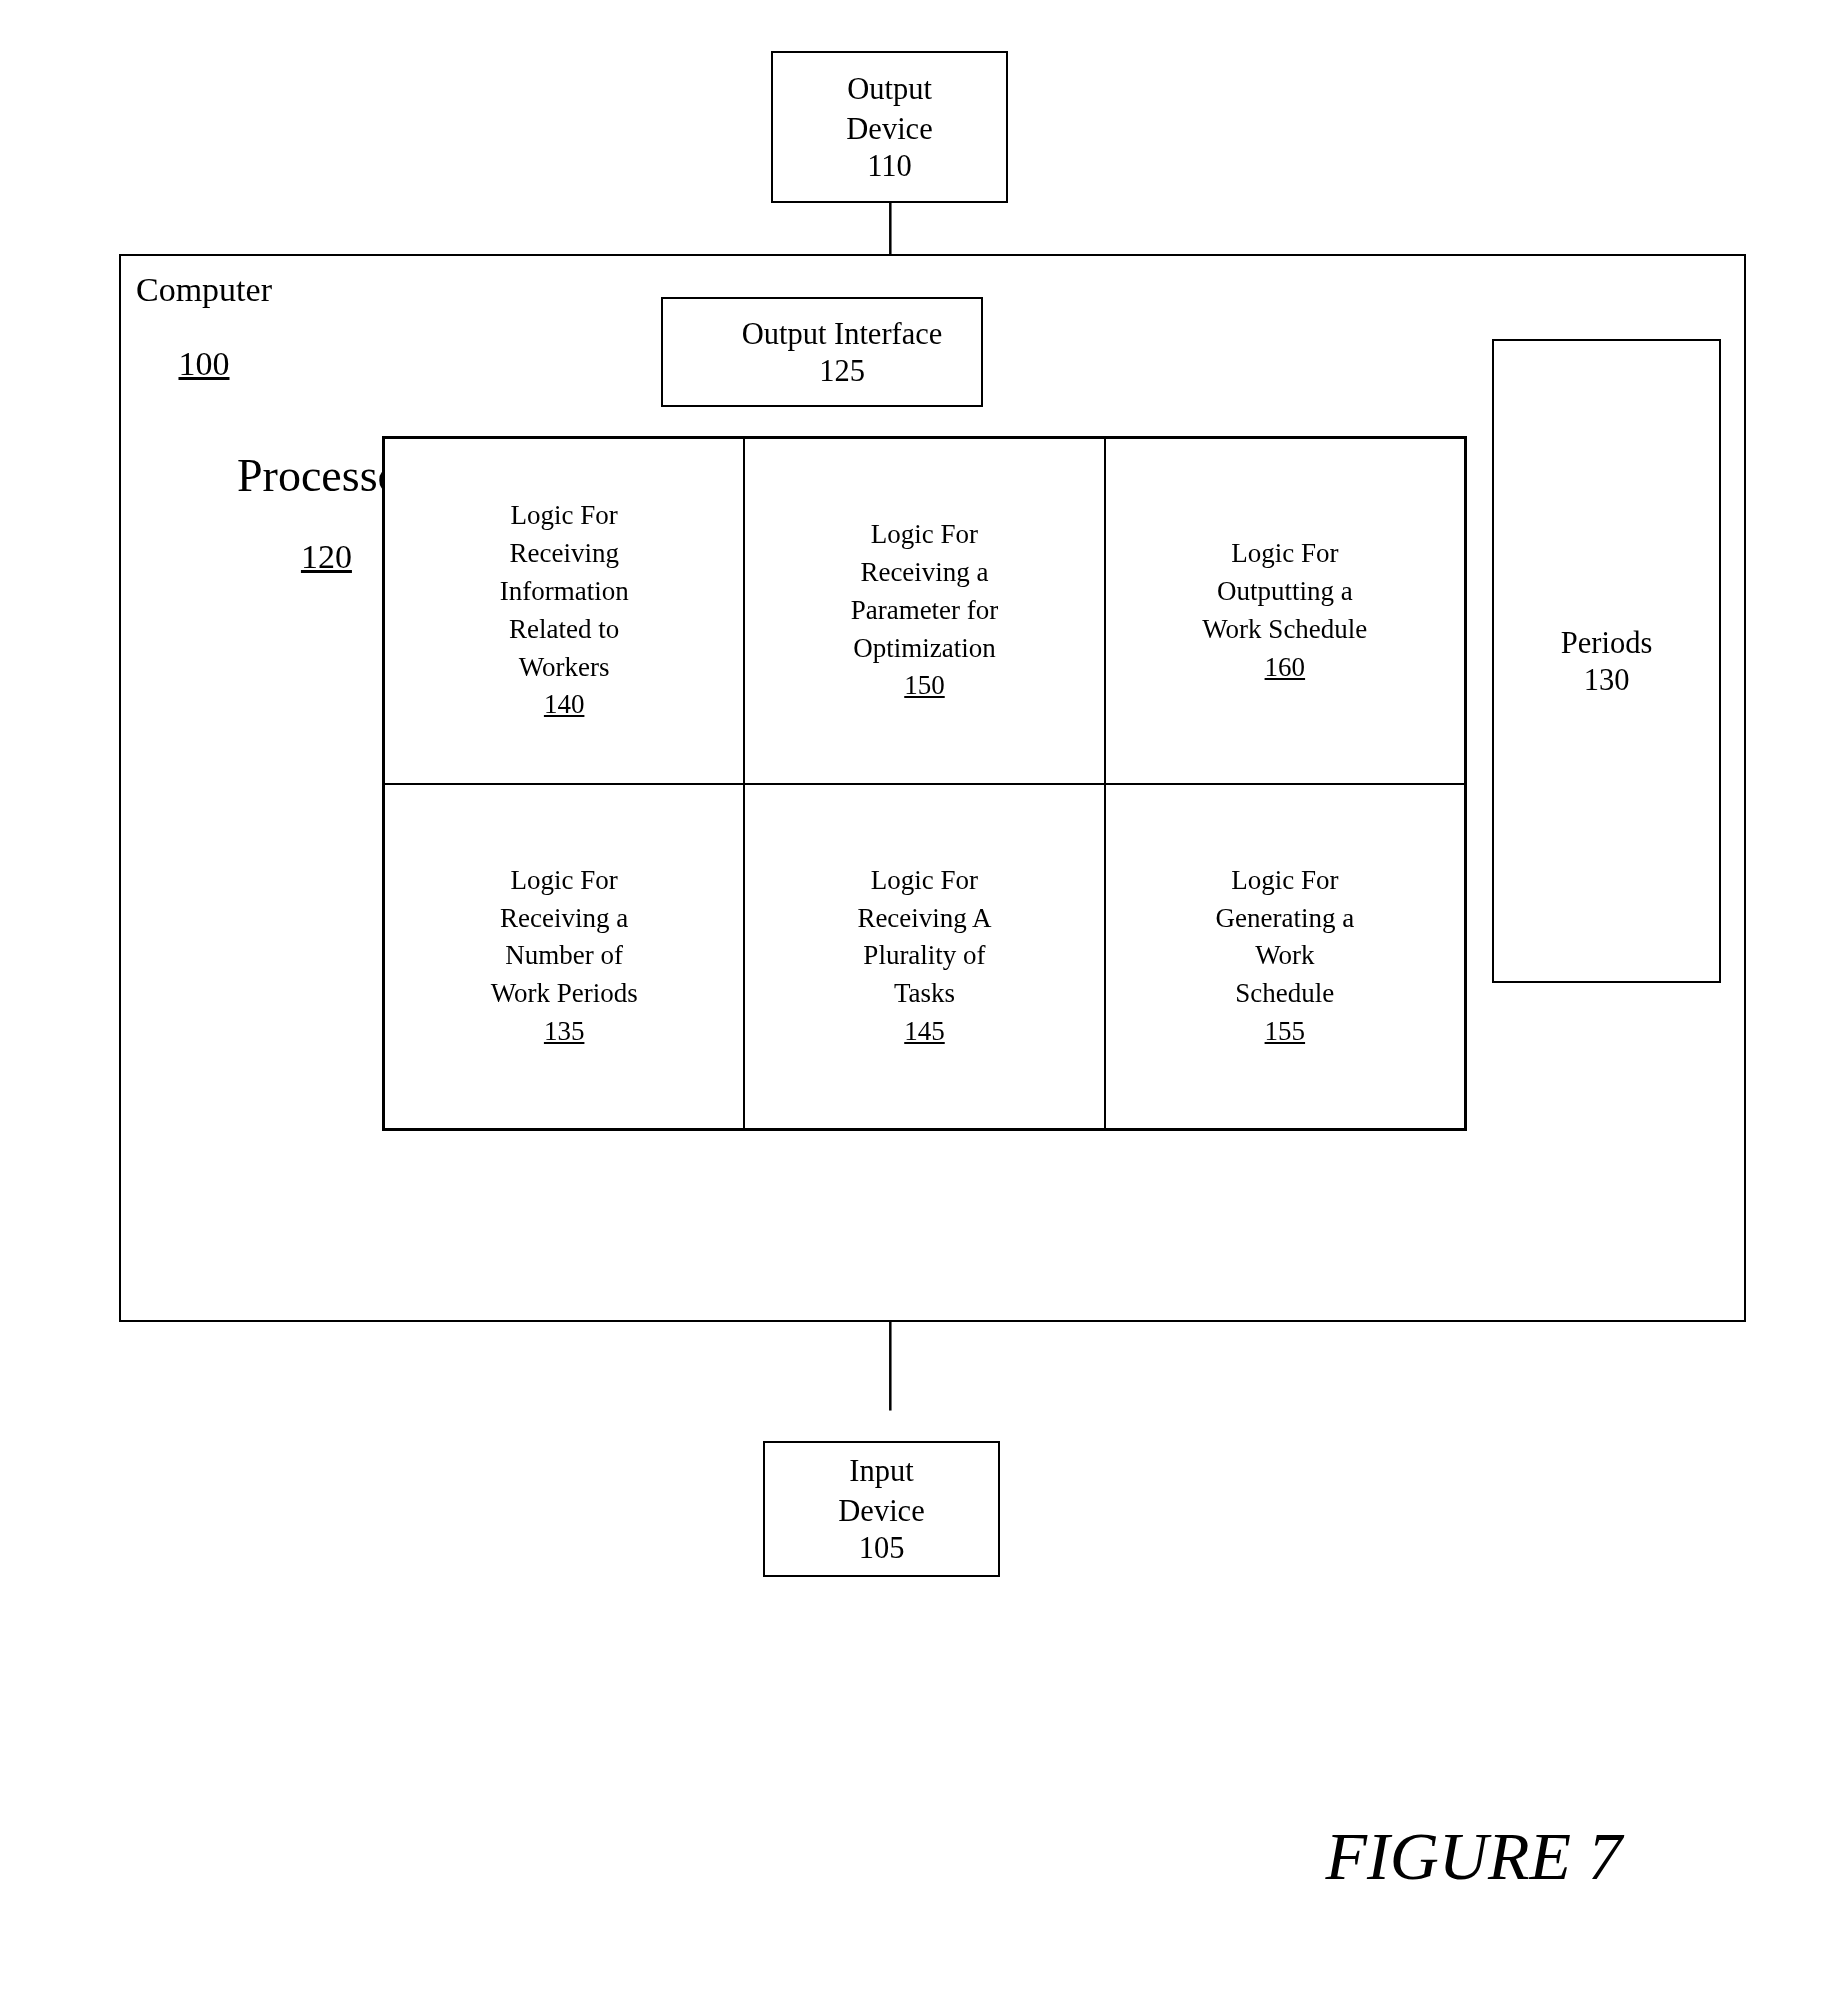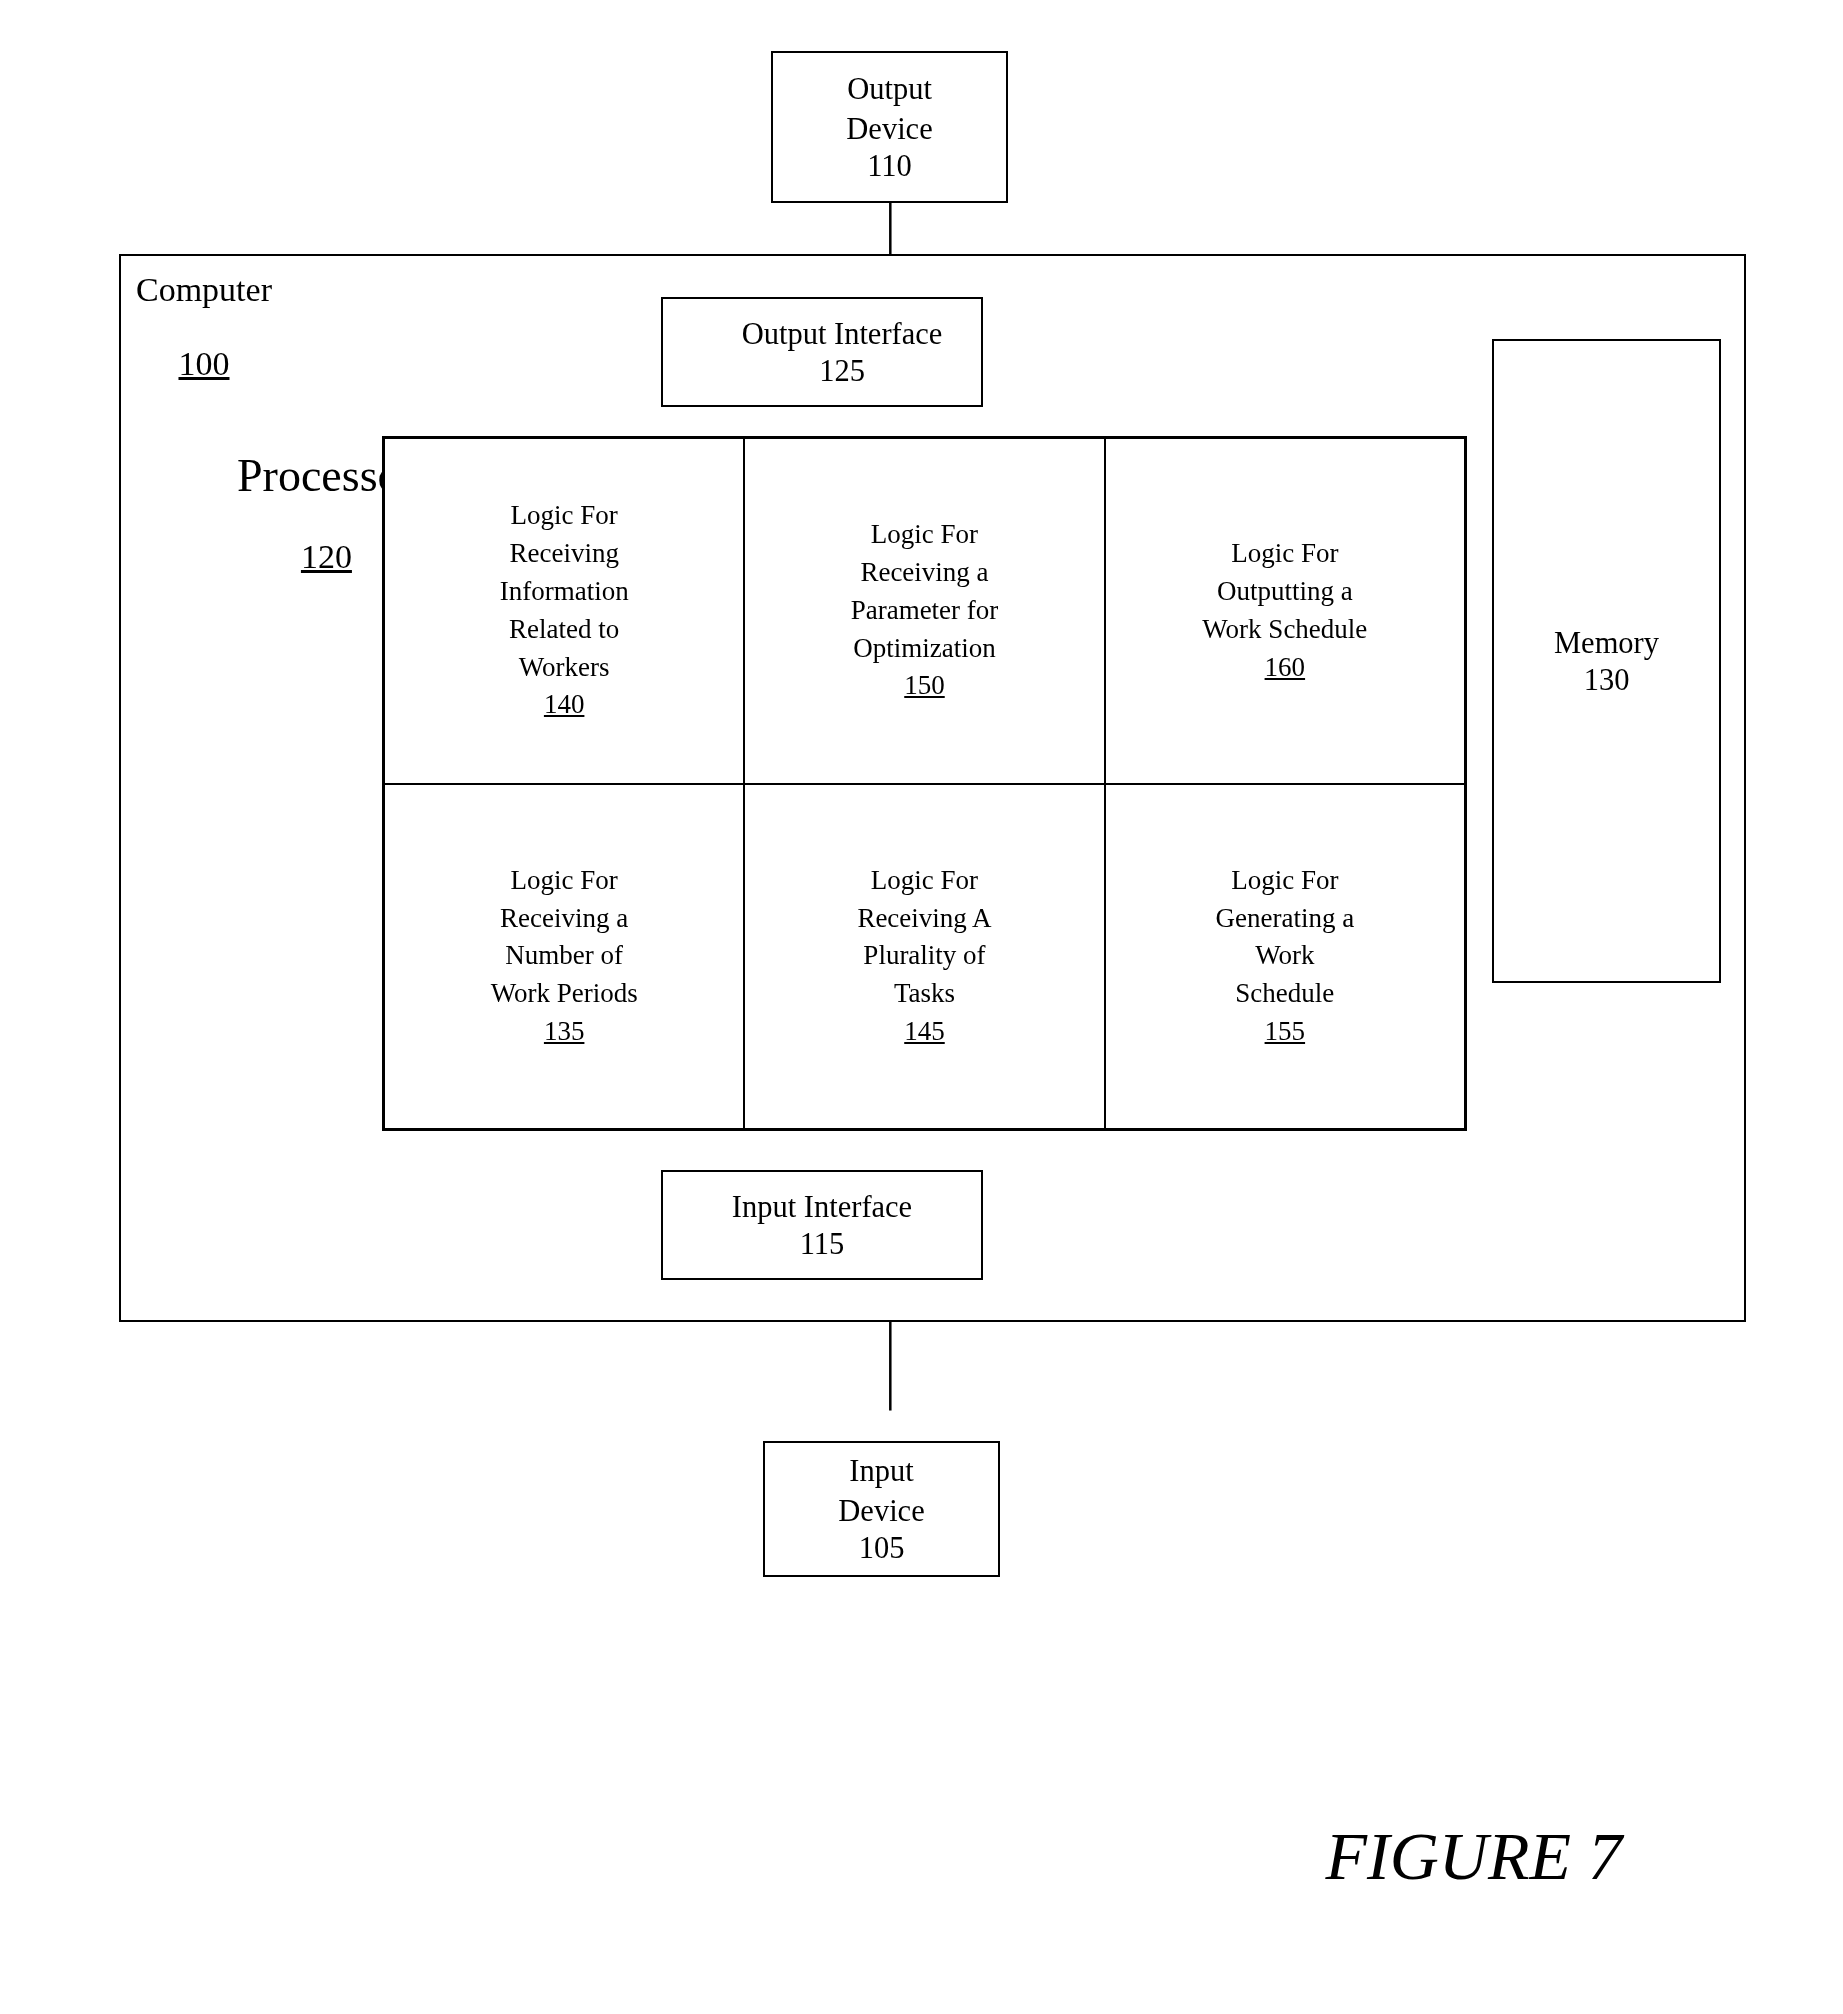--- a/index.html
+++ b/index.html
@@ -238,21 +238,21 @@
     <span class="box-title">Output Interface</span>
     <span class="box-number">125</span>
   </div>
 
   <div class="processor-label">
     <div style="font-size:46px;">Processor</div>
     <div class="underline" style="font-size:34px;">120</div>
   </div>
 
   <div class="memory-box">
-    <span class="box-title">Memory</span>
+    <span class="box-title">Periods</span>
     <span class="box-number">130</span>
   </div>
 
   <div class="logic-outer-box">
     <div class="logic-grid">
 
       <div class="logic-cell">
         <div style="font-size:27px; line-height:1.4; text-align:center;">
           Logic For<br>Receiving<br>Information<br>Related to<br>Workers
         </div>
@@ -290,24 +290,20 @@
       <div class="logic-cell">
         <div style="font-size:27px; line-height:1.4; text-align:center;">
           Logic For<br>Generating a<br>Work<br>Schedule
         </div>
         <div class="cell-number">155</div>
       </div>
 
     </div>
   </div>
 
-  <div class="input-interface-box">
-    <span class="box-title">Input Interface</span>
-    <span class="box-number">115</span>
-  </div>
 
   <div class="input-device-box">
     <span class="box-title">Input</span>
     <span class="box-title">Device</span>
     <span class="box-number">105</span>
   </div>
 
   <div class="figure-label">FIGURE 7</div>
 
 </div>

